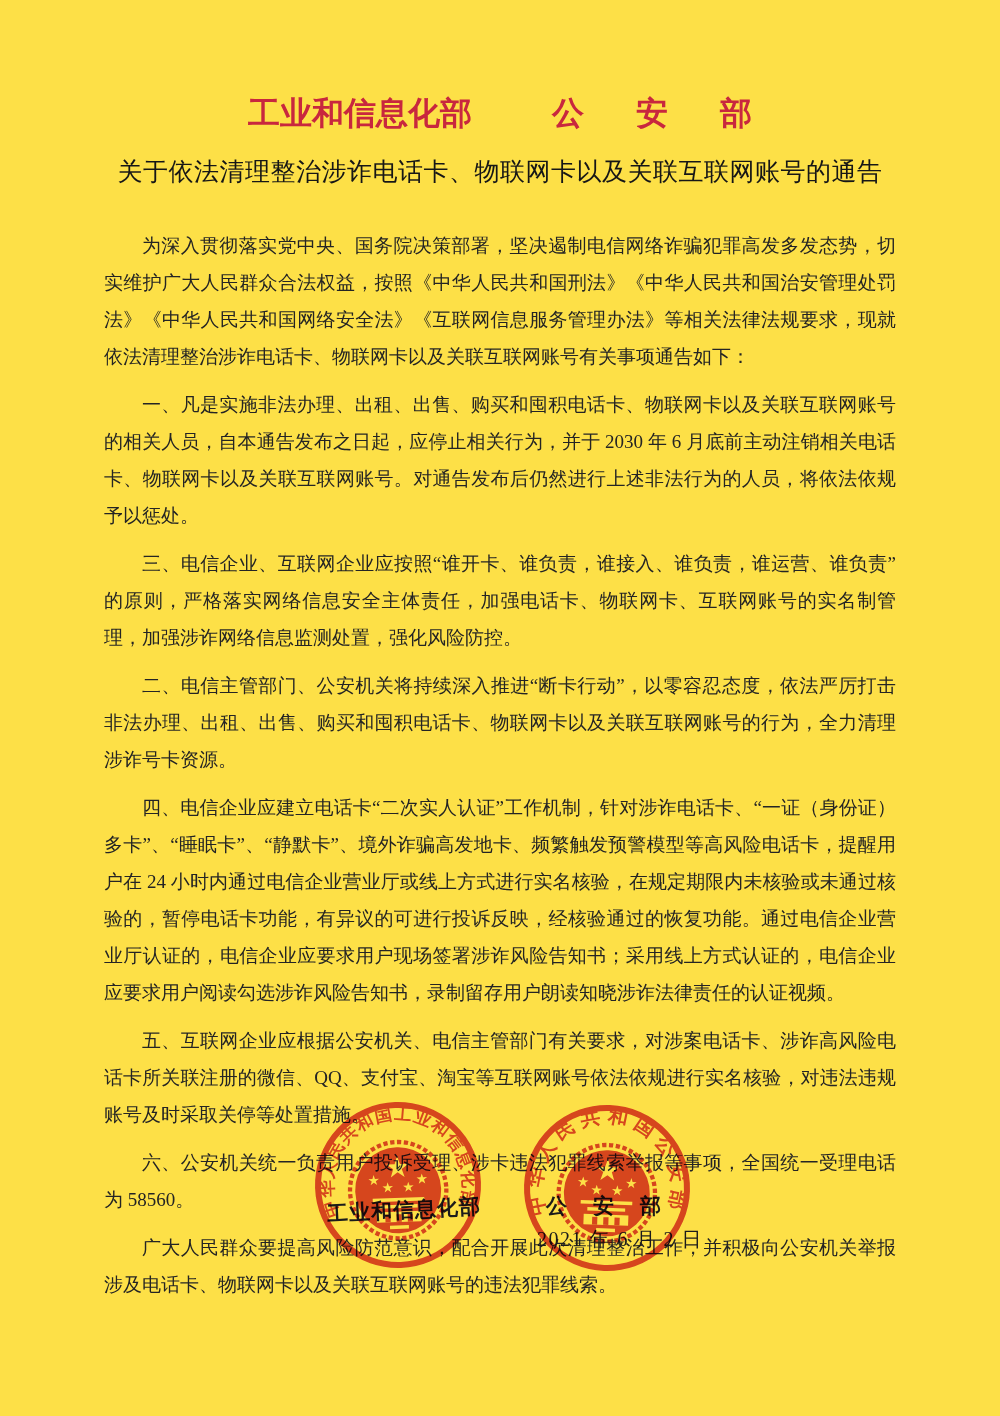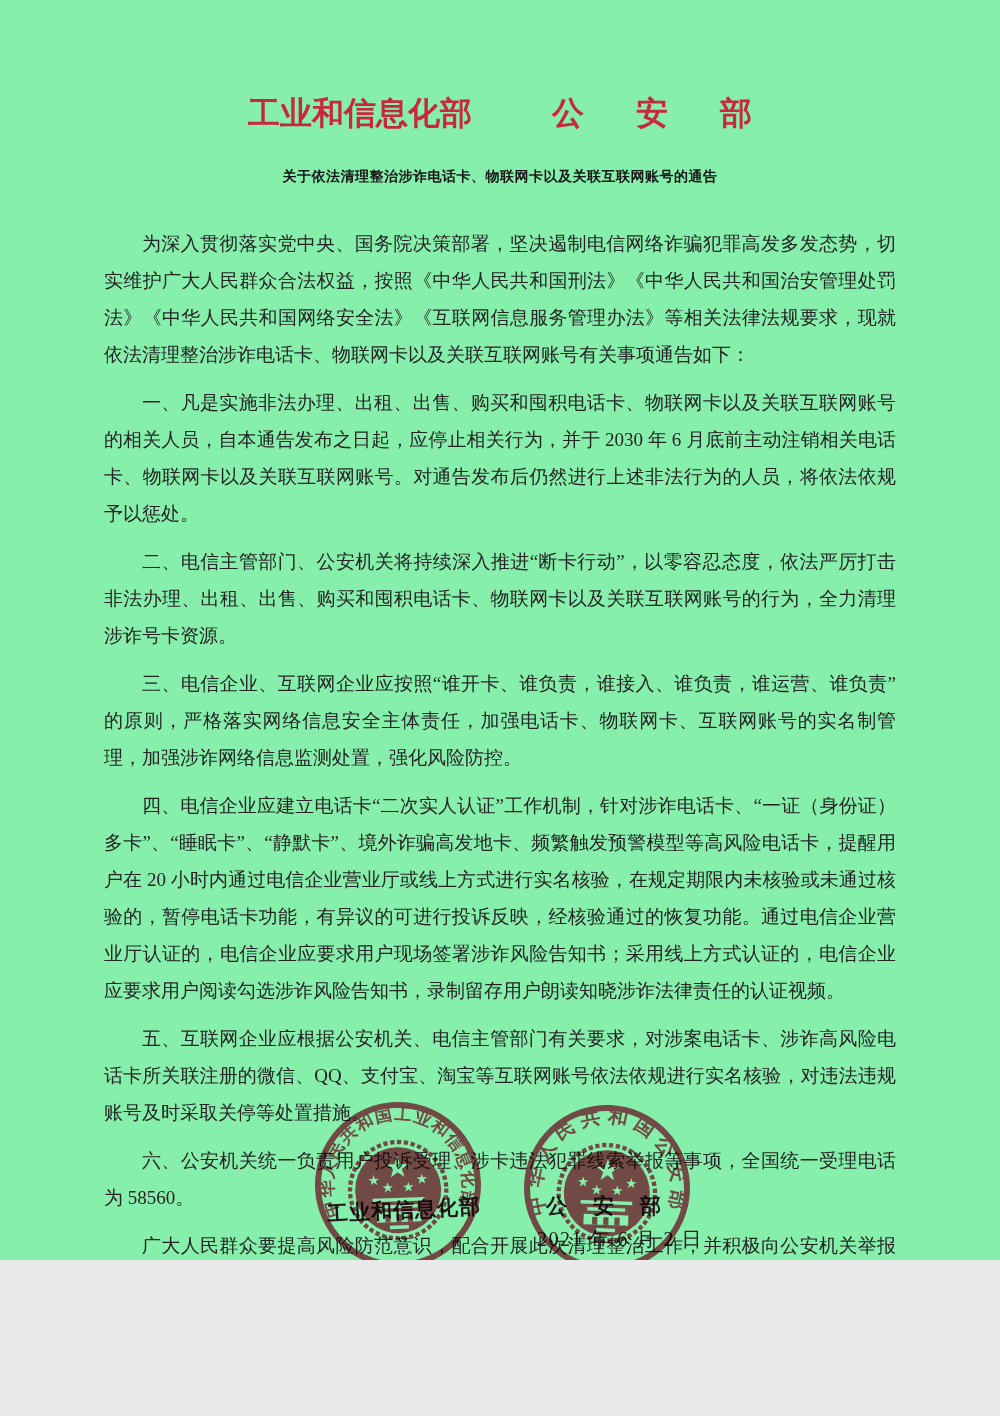--- a/index.html
+++ b/index.html
@@ -1,23 +1,23 @@
 <!DOCTYPE html>
 <html lang="zh"><head>
 <meta charset="utf-8">
 <style>
   html, body { margin: 0; padding: 0; background: #e9e9e9; }
   * { box-sizing: border-box; }
 
   .page {
     position: relative;
     width: 1000px;
-    height: 1260px;
+    height: 1416px;
     margin: 0 auto;
-    background: #86efac;
+    background: #fde047;
     font-family: "Liberation Serif", "DejaVu Serif", serif;
     overflow: hidden;
   }
 
   
   .header {
     display: flex;
     justify-content: center;
     align-items: baseline;
     gap: 80px;
@@ -29,24 +29,24 @@
     color: #c8273e;
     white-space: nowrap;
   }
   .ministry-spaced {
     letter-spacing: 52px;
     margin-right: -52px;
   }
 
   
   .title {
-    margin-top: 32px;
+    margin-top: 19px;
     text-align: center;
-    font-size: 14px;
-    font-weight: bold;
+    font-size: 25px;
+    font-weight: normal;
     color: #161616;
     letter-spacing: 0.5px;
   }
 
   
   .body {
     margin: 39px 93px 0 93px;
     font-size: 19px;
     line-height: 37px;
     text-align: justify;
@@ -114,23 +114,23 @@
   <div class="header">
     <span class="ministry">工业和信息化部</span>
     <span class="ministry ministry-spaced">公安部</span>
   </div>
 
   <div class="title">关于依法清理整治涉诈电话卡、物联网卡以及关联互联网账号的通告</div>
 
   <div class="body">
     <p>为深入贯彻落实党中央、国务院决策部署，坚决遏制电信网络诈骗犯罪高发多发态势，切实维护广大人民群众合法权益，按照《中华人民共和国刑法》《中华人民共和国治安管理处罚法》《中华人民共和国网络安全法》《互联网信息服务管理办法》等相关法律法规要求，现就依法清理整治涉诈电话卡、物联网卡以及关联互联网账号有关事项通告如下：</p>
     <p>一、凡是实施非法办理、出租、出售、购买和囤积电话卡、物联网卡以及关联互联网账号的相关人员，自本通告发布之日起，应停止相关行为，并于 2030 年 6 月底前主动注销相关电话卡、物联网卡以及关联互联网账号。对通告发布后仍然进行上述非法行为的人员，将依法依规予以惩处。</p>
+    <p>三、电信企业、互联网企业应按照“谁开卡、谁负责，谁接入、谁负责，谁运营、谁负责”的原则，严格落实网络信息安全主体责任，加强电话卡、物联网卡、互联网账号的实名制管理，加强涉诈网络信息监测处置，强化风险防控。</p>
     <p>二、电信主管部门、公安机关将持续深入推进“断卡行动”，以零容忍态度，依法严厉打击非法办理、出租、出售、购买和囤积电话卡、物联网卡以及关联互联网账号的行为，全力清理涉诈号卡资源。</p>
-    <p>三、电信企业、互联网企业应按照“谁开卡、谁负责，谁接入、谁负责，谁运营、谁负责”的原则，严格落实网络信息安全主体责任，加强电话卡、物联网卡、互联网账号的实名制管理，加强涉诈网络信息监测处置，强化风险防控。</p>
-    <p>四、电信企业应建立电话卡“二次实人认证”工作机制，针对涉诈电话卡、“一证（身份证）多卡”、“睡眠卡”、“静默卡”、境外诈骗高发地卡、频繁触发预警模型等高风险电话卡，提醒用户在 20 小时内通过电信企业营业厅或线上方式进行实名核验，在规定期限内未核验或未通过核验的，暂停电话卡功能，有异议的可进行投诉反映，经核验通过的恢复功能。通过电信企业营业厅认证的，电信企业应要求用户现场签署涉诈风险告知书；采用线上方式认证的，电信企业应要求用户阅读勾选涉诈风险告知书，录制留存用户朗读知晓涉诈法律责任的认证视频。</p>
+    <p>四、电信企业应建立电话卡“二次实人认证”工作机制，针对涉诈电话卡、“一证（身份证）多卡”、“睡眠卡”、“静默卡”、境外诈骗高发地卡、频繁触发预警模型等高风险电话卡，提醒用户在 24 小时内通过电信企业营业厅或线上方式进行实名核验，在规定期限内未核验或未通过核验的，暂停电话卡功能，有异议的可进行投诉反映，经核验通过的恢复功能。通过电信企业营业厅认证的，电信企业应要求用户现场签署涉诈风险告知书；采用线上方式认证的，电信企业应要求用户阅读勾选涉诈风险告知书，录制留存用户朗读知晓涉诈法律责任的认证视频。</p>
     <p>五、互联网企业应根据公安机关、电信主管部门有关要求，对涉案电话卡、涉诈高风险电话卡所关联注册的微信、QQ、支付宝、淘宝等互联网账号依法依规进行实名核验，对违法违规账号及时采取关停等处置措施。</p>
     <p>六、公安机关统一负责用户投诉受理、涉卡违法犯罪线索举报等事项，全国统一受理电话为 58560。</p>
     <p>广大人民群众要提高风险防范意识，配合开展此次清理整治工作，并积极向公安机关举报涉及电话卡、物联网卡以及关联互联网账号的违法犯罪线索。</p>
   </div>
 
   <div class="underlay underlay-left">工业和信息化部</div>
   <div class="underlay underlay-right">公安部</div>
   <div class="issue-date">2021 年 6 月 2 日</div>
 
   <svg class="seal seal-left" viewBox="0 0 200 200">

